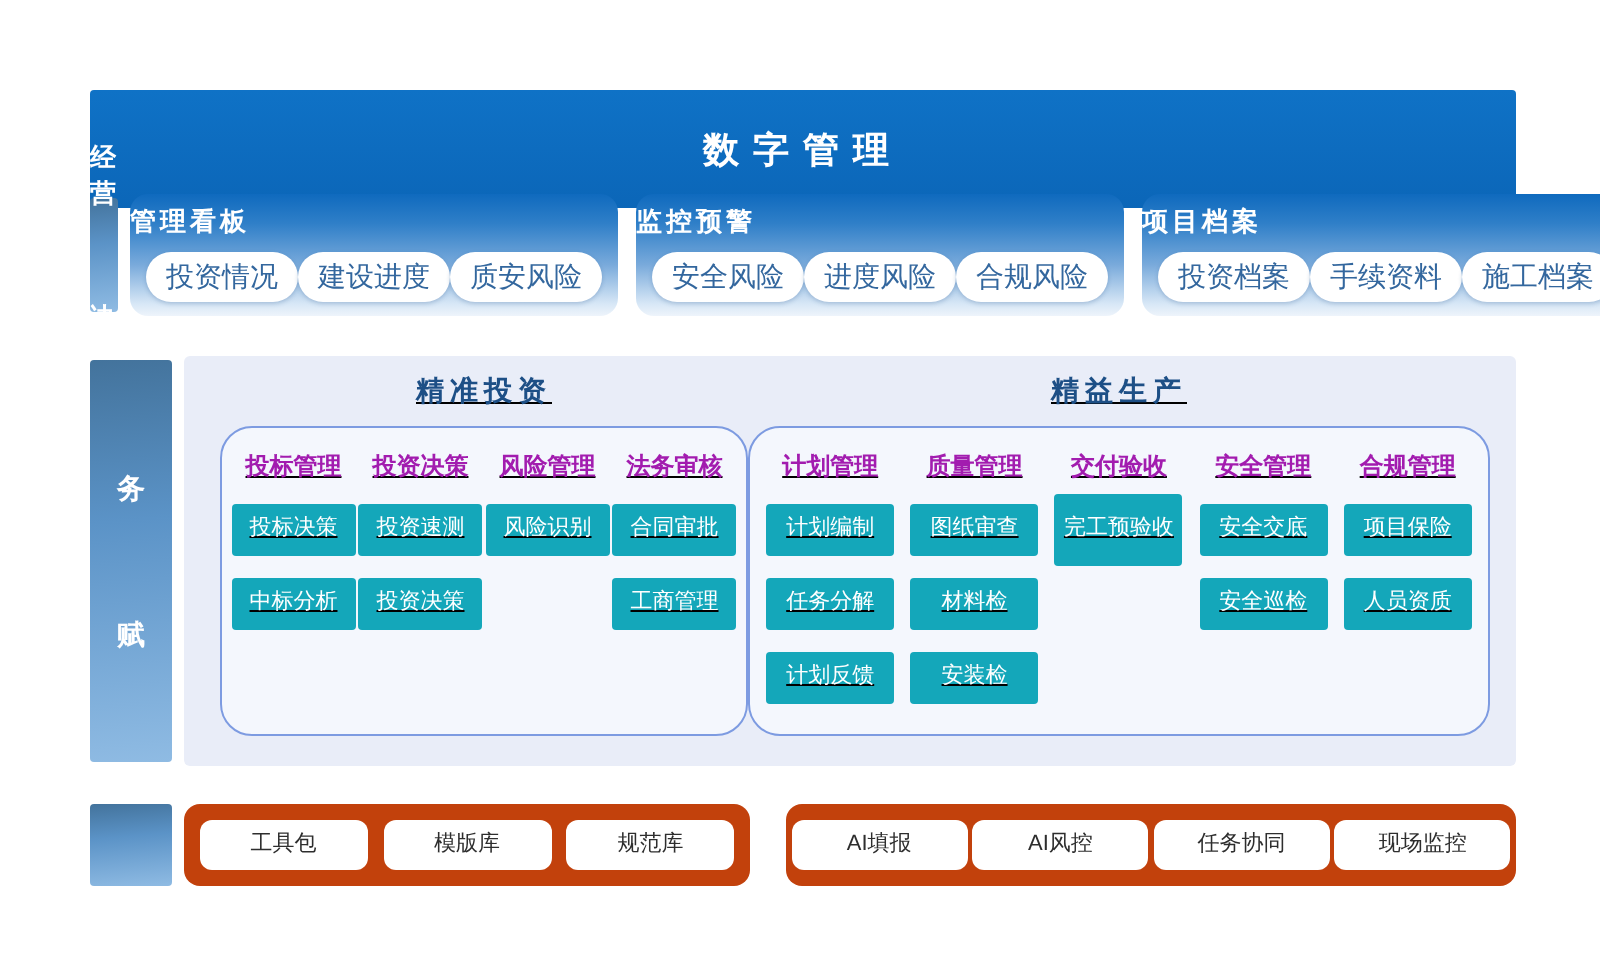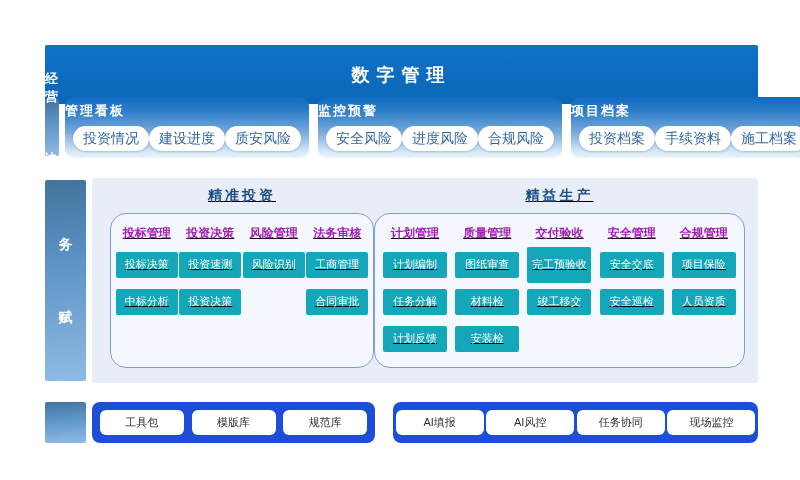--- a/index.html
+++ b/index.html
@@ -37,21 +37,21 @@
   .col{display:flex;flex-direction:column;align-items:center;}
   .col-header{color:#a21caf;font-size:12px;font-weight:bold;height:26px;display:flex;align-items:center;white-space:nowrap;}
   .slot{height:37px;display:flex;align-items:center;justify-content:center;}
   .tile{background:#14a7ba;color:#fff;font-size:11px;width:62px;height:26px;display:flex;align-items:center;justify-content:center;text-align:center;line-height:1.2;border-radius:2px;box-sizing:border-box;padding:1px 2px;}
   .section-r .tile{width:64px;}
   .tile.tall{height:36px;}
 
   
   .row3{position:absolute;left:45px;top:402px;width:713px;height:41px;display:flex;}
   .bars{flex:1;display:flex;margin-left:6px;gap:18px;}
-  .bar{background:#1d4ed8;border-radius:8px;display:flex;align-items:center;justify-content:space-evenly;}
+  .bar{background:#c2410c;border-radius:8px;display:flex;align-items:center;justify-content:space-evenly;}
   .bar-l{width:283px;}
   .bar-r{flex:1;}
   .bar-btn{background:#ffffff;border-radius:6px;width:84px;height:25px;line-height:25px;text-align:center;font-size:11px;color:#2e2e2e;white-space:nowrap;}
   .bar-r .bar-btn{width:88px;}
 </style>
 </head>
 <body>
 
 <div class="canvas">
 
@@ -135,24 +135,24 @@
           <div class="col">
             <div class="col-header">风险管理</div>
             <div class="slot">
                 <div class="tile">风险识别</div>
               </div>
           </div>
 
           <div class="col">
             <div class="col-header">法务审核</div>
             <div class="slot">
+                <div class="tile">合同审批</div>
+              </div>
+            <div class="slot">
                 <div class="tile">工商管理</div>
-              </div>
-            <div class="slot">
-                <div class="tile">合同审批</div>
               </div>
           </div>
 
         </div>
       </div>
 
       <div class="section section-r">
         <div class="section-title">精益生产</div>
         <div class="section-box">
 
@@ -179,23 +179,20 @@
               </div>
             <div class="slot">
                 <div class="tile">安装检</div>
               </div>
           </div>
 
           <div class="col">
             <div class="col-header">交付验收</div>
             <div class="slot">
                 <div class="tile tall">完工预验收</div>
-              </div>
-            <div class="slot">
-                <div class="tile">竣工移交</div>
               </div>
           </div>
 
           <div class="col">
             <div class="col-header">安全管理</div>
             <div class="slot">
                 <div class="tile">安全交底</div>
               </div>
             <div class="slot">
                 <div class="tile">安全巡检</div>

